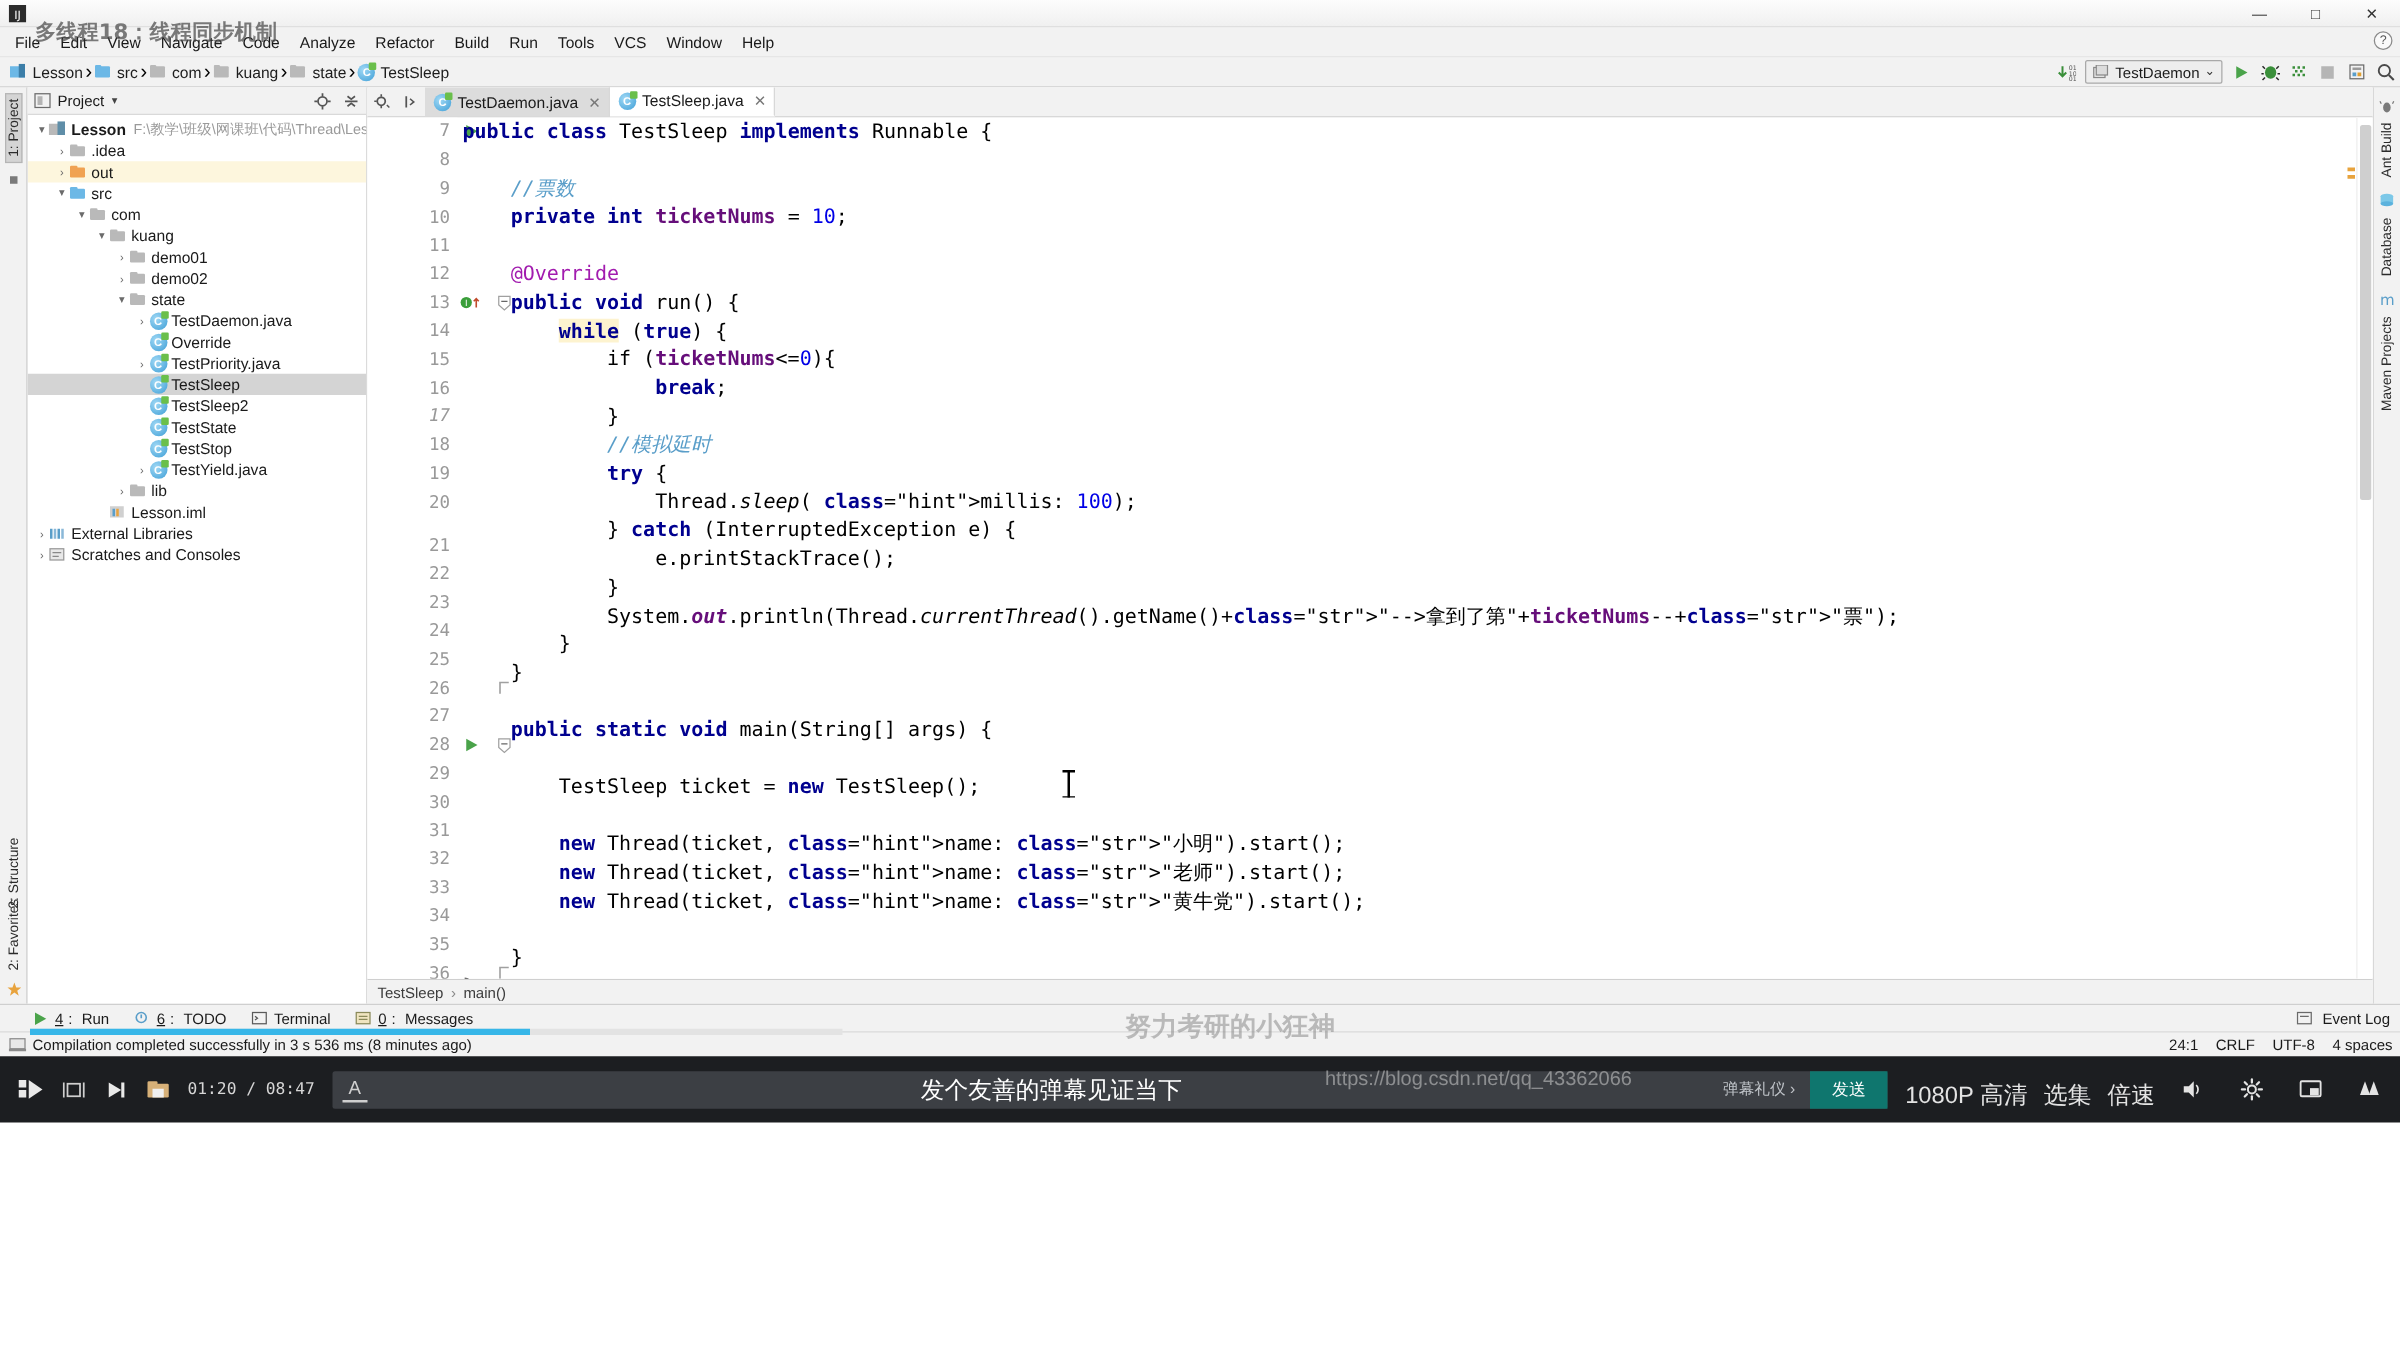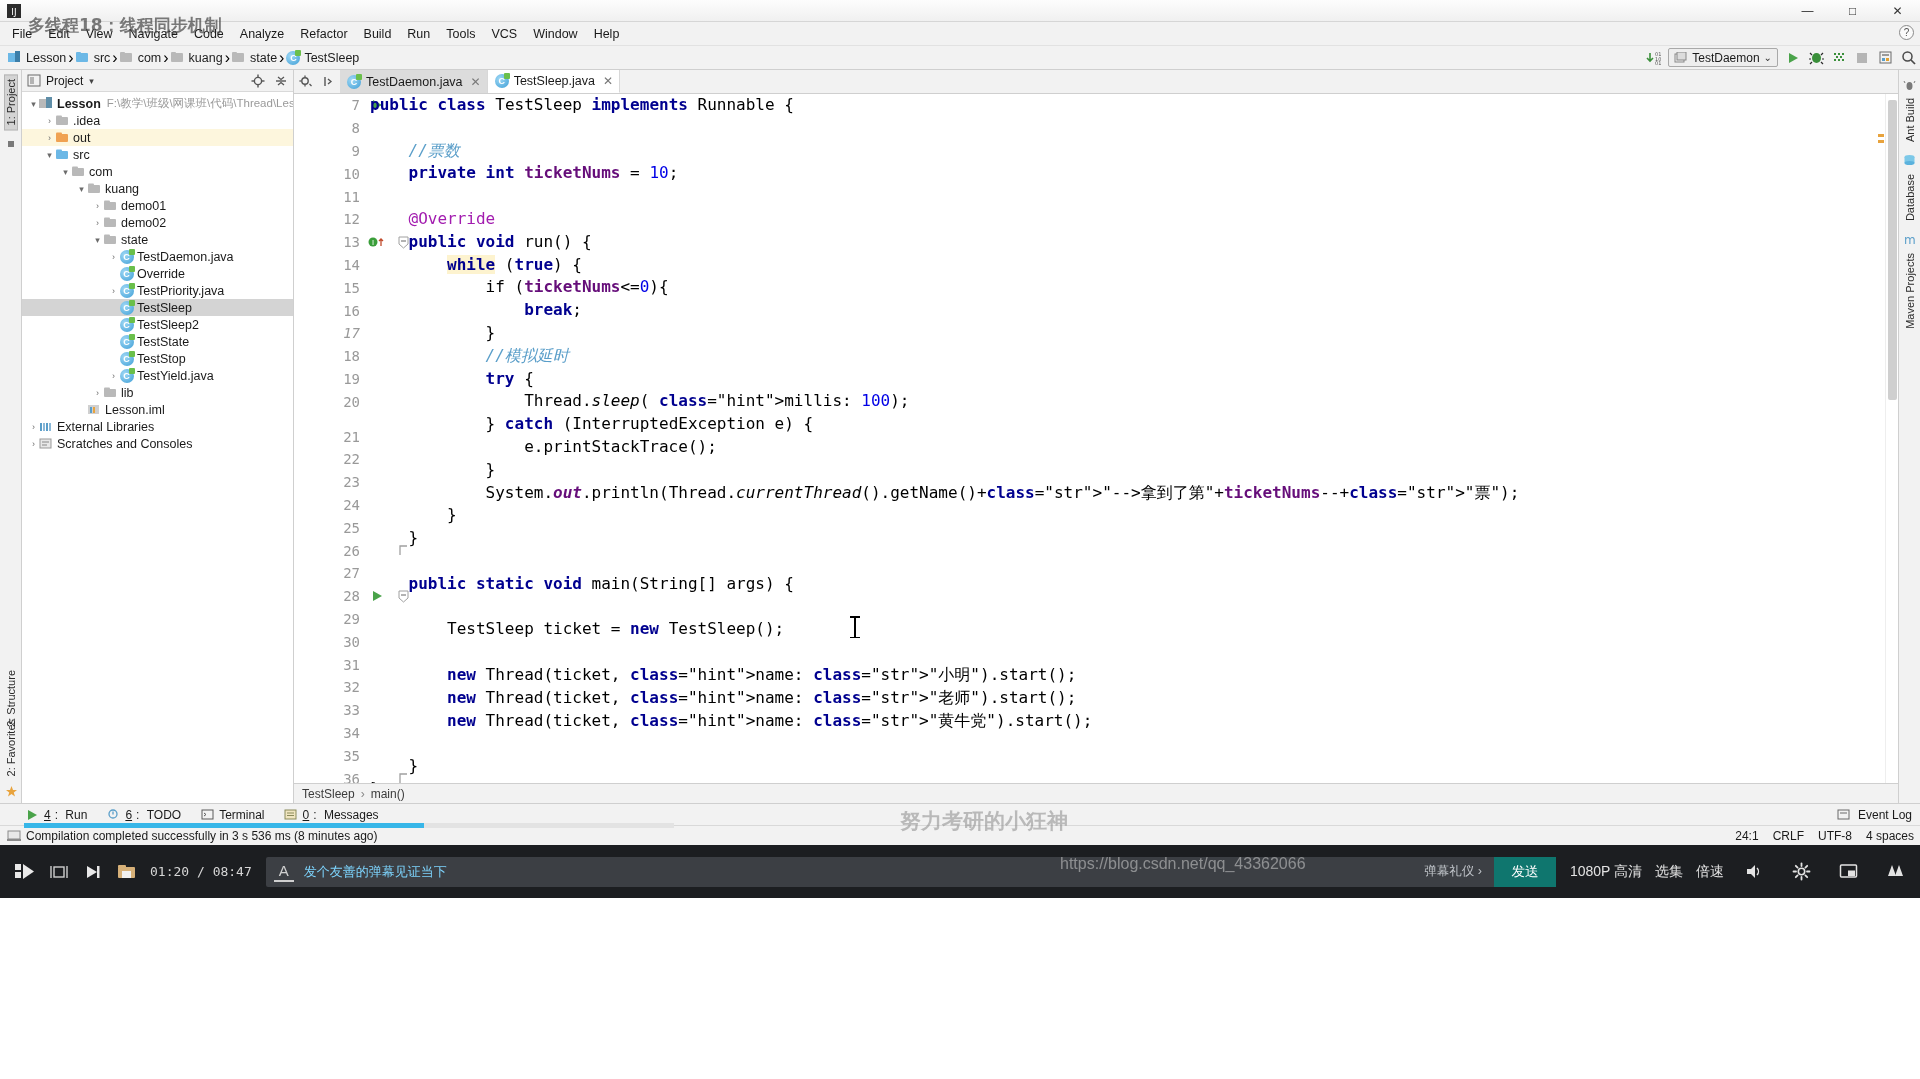--- a/index.html
+++ b/index.html
@@ -129,25 +129,25 @@
   .progress-strip { position:absolute; left:24px; top:-3px; width:650px; height:5px; background:#e3e3e3; }
   .progress-fill { height:5px; width:400px; background:#37b6e8; }
 
   
   .player { height:53px; background:#1c1e21; display:flex; align-items:center;
     position:relative; padding:0 8px; }
   .pbtn { width:34px; height:34px; display:flex; align-items:center; justify-content:center; color:#e6e6e6; cursor:pointer; }
   .ptime { color:#d6d6d6; font-size:13px; margin-left:6px; font-family:"DejaVu Sans Mono",monospace; }
   .danmu-box { flex:1; height:30px; background:#3c3f44; border-radius:2px; margin:0 14px;
     display:flex; align-items:center; position:relative; }
-  .danmu-input { flex:1; color:#7dd3fc; font-size:13px; padding-left:10px; }
+  .danmu-input { flex:1; color:#ffffff; font-size:19px; padding-left:10px;text-align:center; }
   .danmu-rule { color:#bfc3c8; font-size:12.5px; padding-right:12px; white-space:nowrap; }
   .send-btn { width:62px; height:30px; background:#0f766e; color:#fff; display:flex;
     align-items:center; justify-content:center; font-size:13.5px; cursor:pointer; }
-  .pright { display:flex; align-items:center; gap:13px; color:#e3e3e3; font-size:14px; }
+  .pright { display:flex; align-items:flex-end; gap:13px; color:#e3e3e3; font-size:19px; }
   .watermark { position:absolute; left:1060px; top:10px; font-size:16px; color:#cfcfcf;
     opacity:.55; white-space:nowrap; pointer-events:none; }
   .wm2 { position:absolute; left:900px; top:-38px; font-size:21px; color:#8c8c8c;
     opacity:.55; white-space:nowrap; pointer-events:none; font-weight:600; }
   .jicon { width:14px;height:14px;border-radius:50%;
     background:radial-gradient(circle at 35% 35%,#9fd8f5,#3e9ed6);
     color:#fff; font-size:9px; font-weight:bold; display:flex;
     align-items:center; justify-content:center; position:relative; }
   .jicon::after { content:""; position:absolute; right:-1px; top:-1px; width:6px; height:6px;
     background:#6abf4b; border-radius:1px; }

